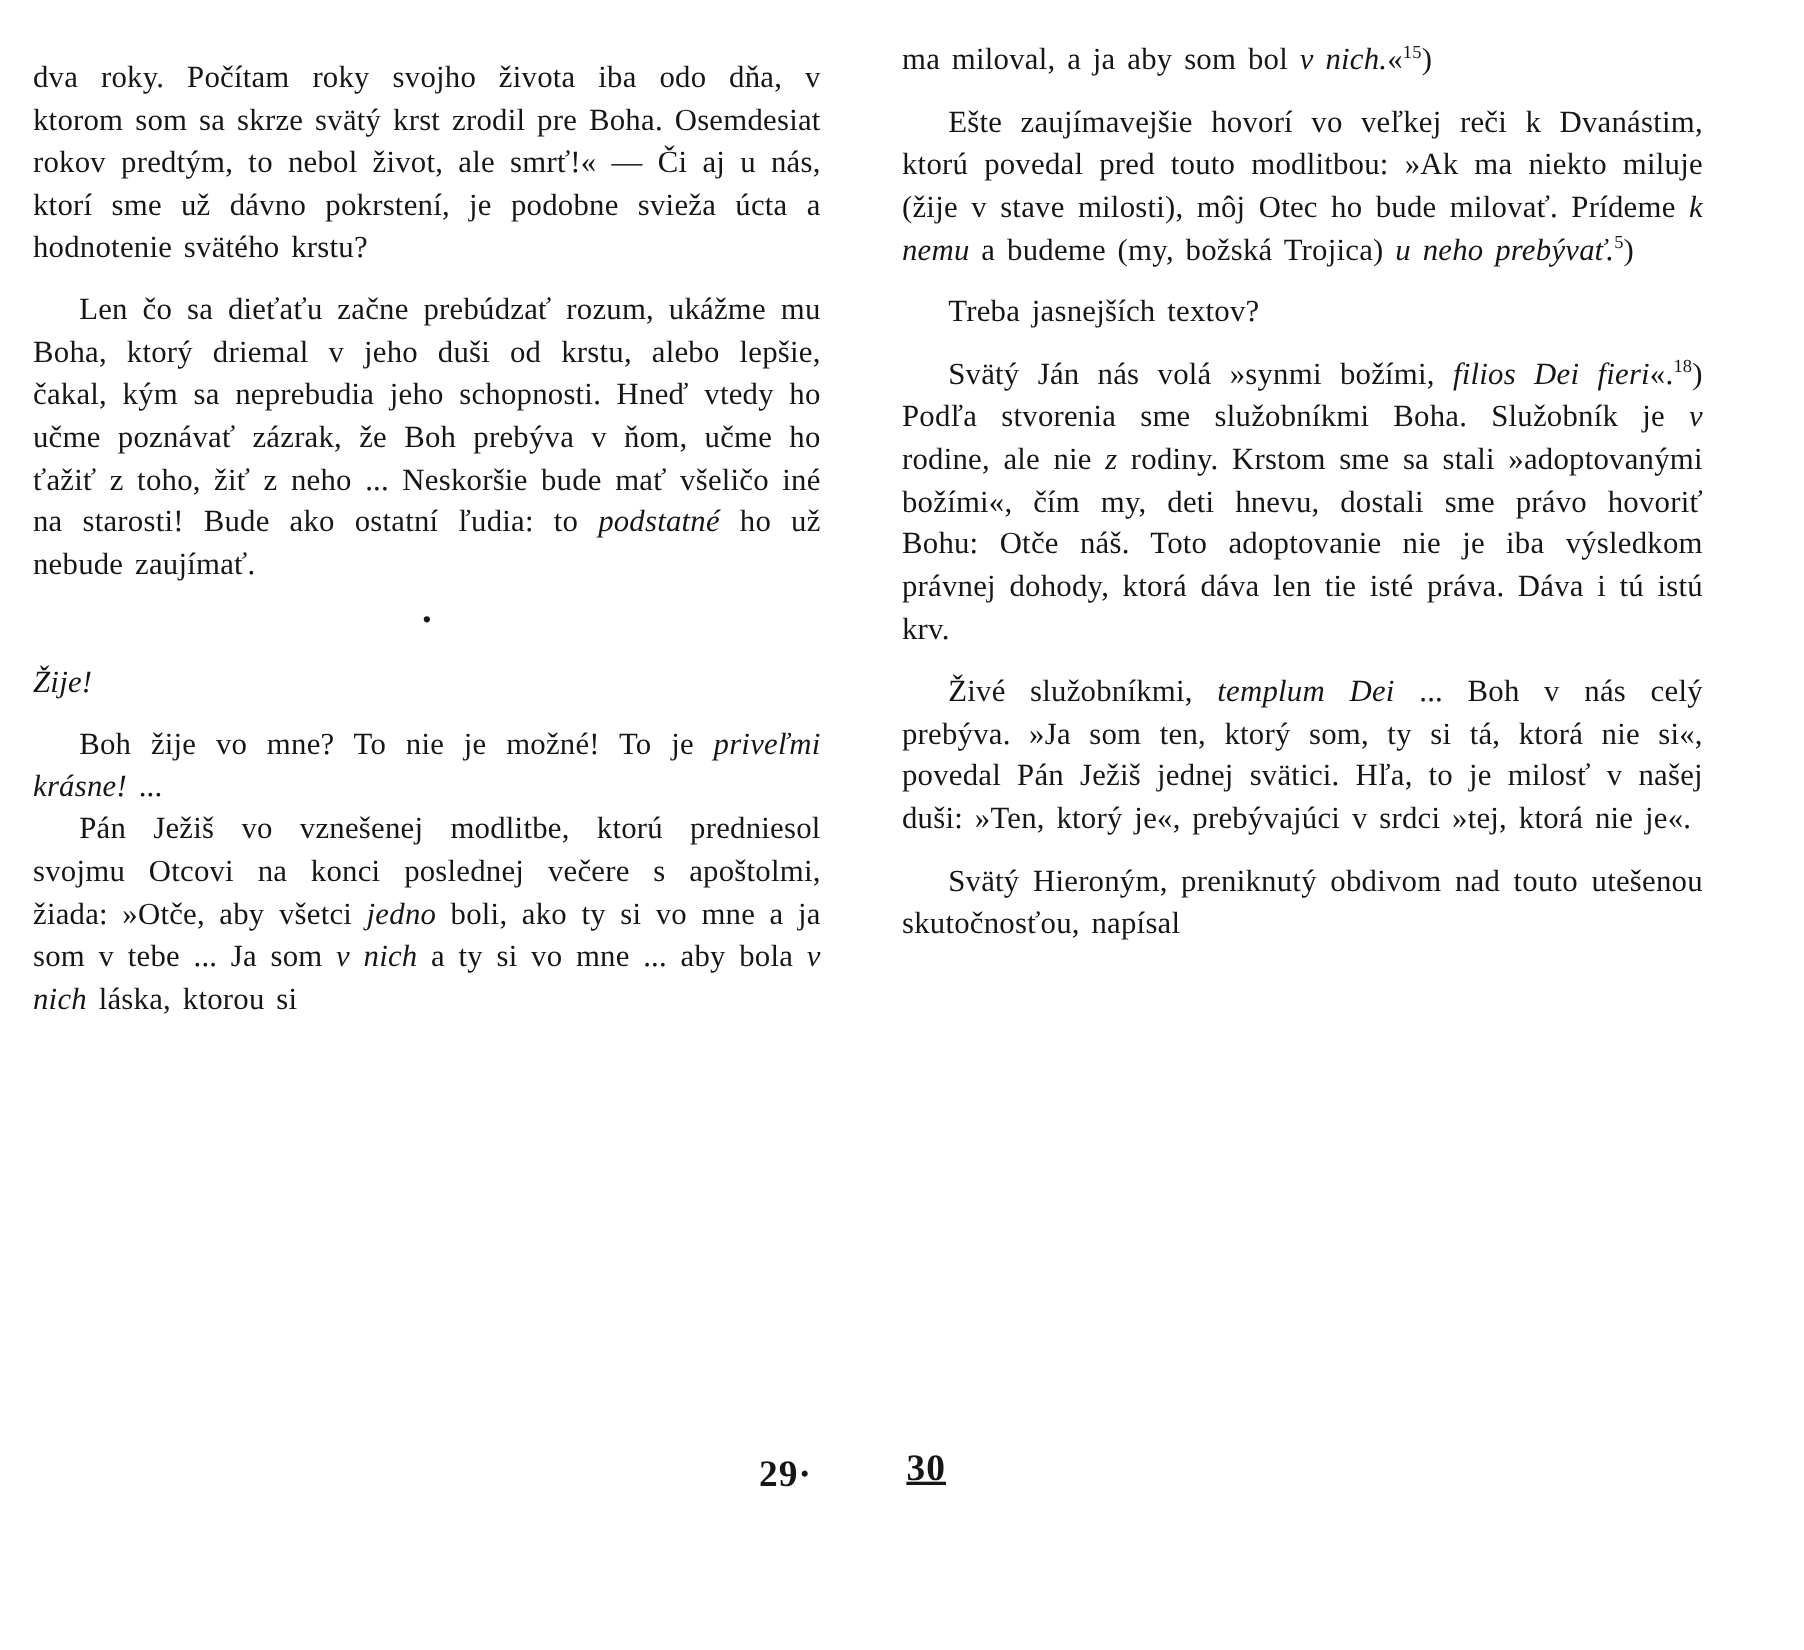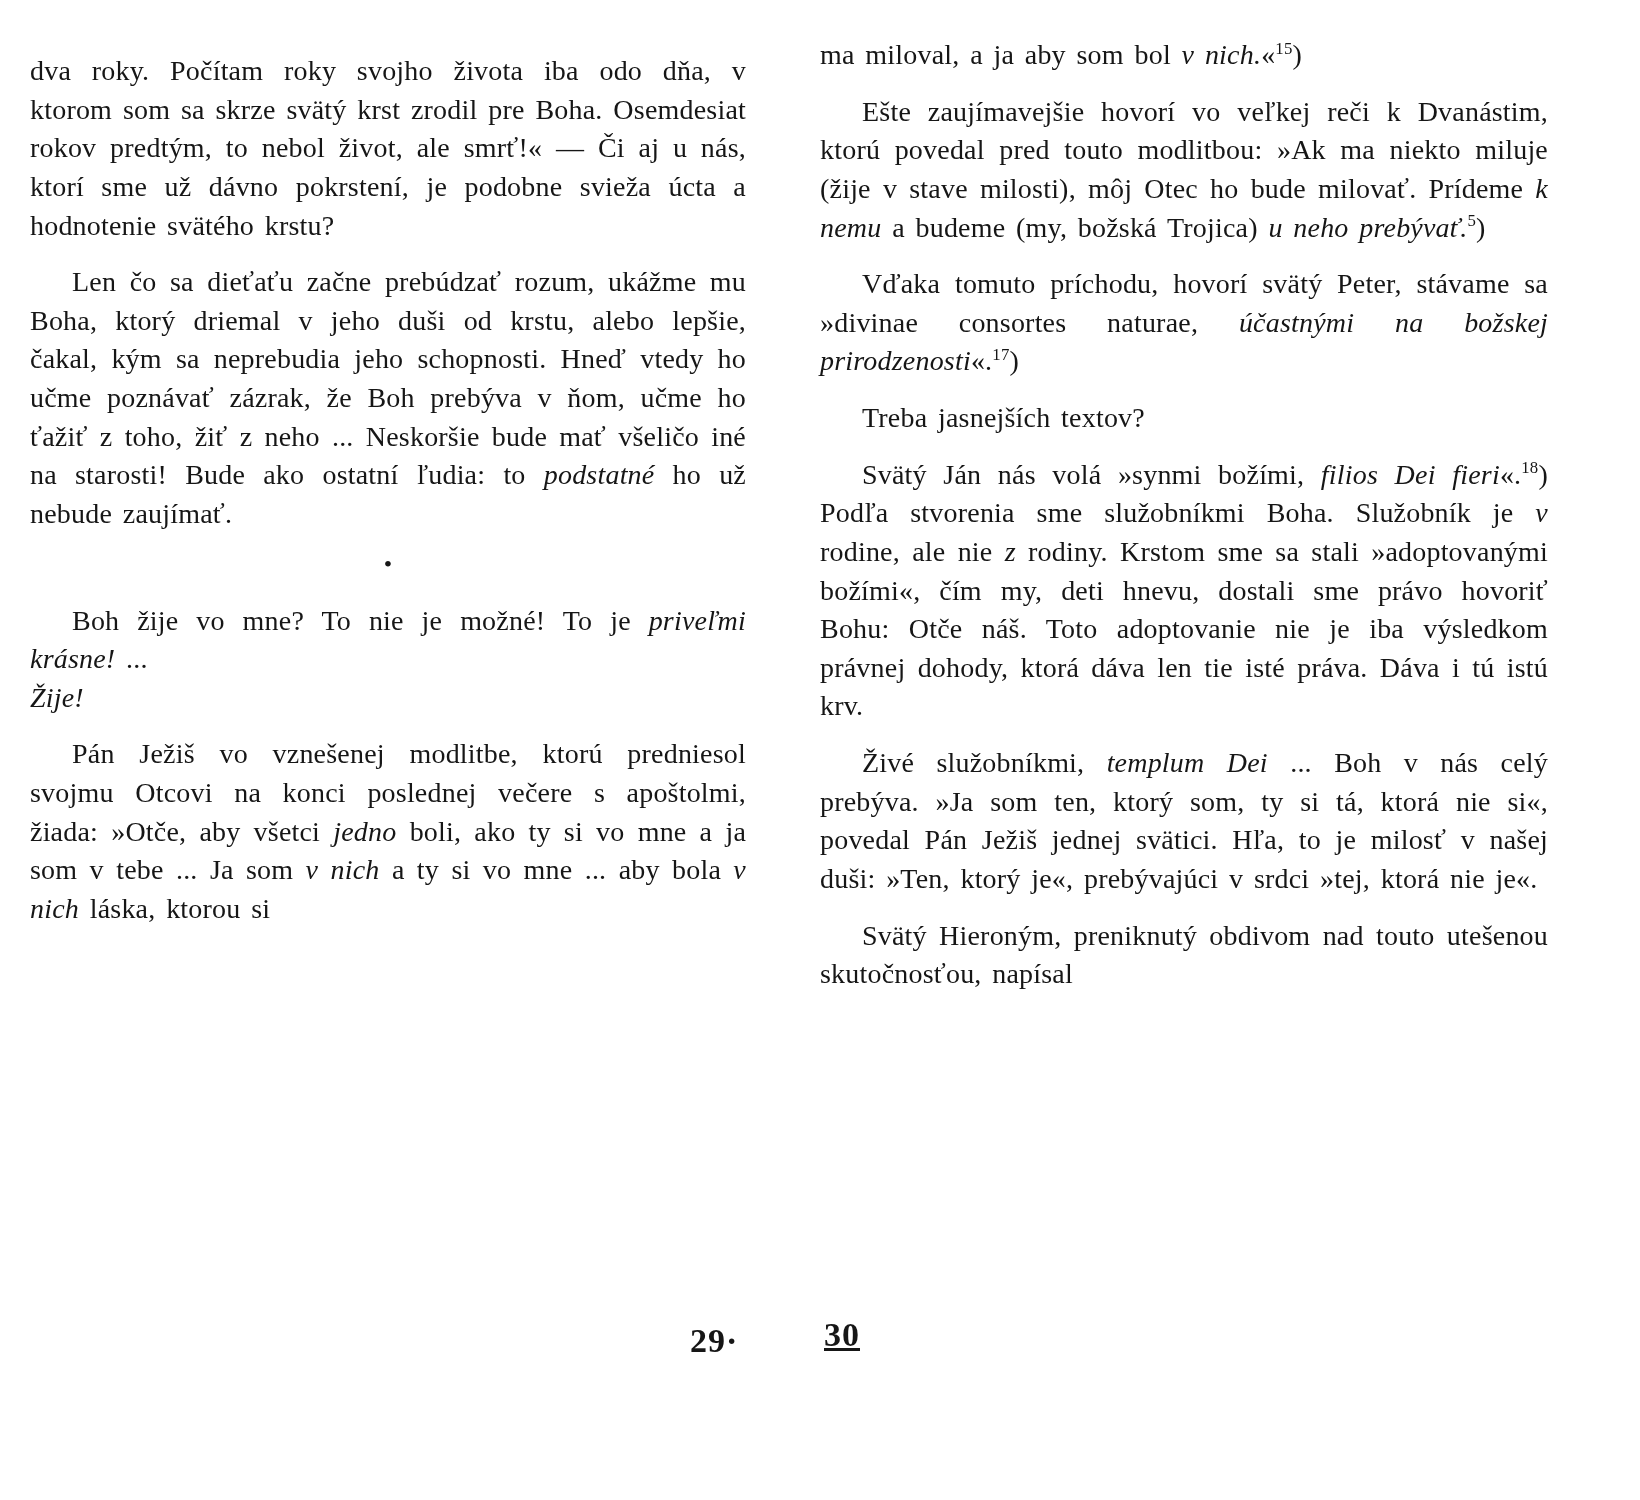--- a/index.html
+++ b/index.html
@@ -67,30 +67,29 @@
 </style>
 </head>
 <body>
 
 <div class="spread">
   <div class="page page-left">
     <div class="text-col text-col-left" id="left-col">
         <p class="para"><span>dva roky. Počítam roky svojho života iba odo dňa, v ktorom som sa skrze svätý krst zrodil pre Boha. Osemdesiat rokov predtým, to nebol život, ale smrť!« — Či aj u nás, ktorí sme už dávno pokrstení, je podobne svieža úcta a hodnotenie svätého krstu?</span></p>
         <p class="para indent"><span>Len čo sa dieťaťu začne prebúdzať rozum, ukážme mu Boha, ktorý driemal v jeho duši od krstu, alebo lepšie, čakal, kým sa neprebudia jeho schopnosti. Hneď vtedy ho učme poznávať zázrak, že Boh prebýva v ňom, učme ho ťažiť z toho, žiť z neho ... Neskoršie bude mať všeličo iné na starosti! Bude ako ostatní ľudia: to </span><span class="it">podstatné</span><span> ho už nebude zaujímať.</span></p>
         <div class="bullet-sep">•</div>
+        <p class="para"><span class="it">Žije!</span></p>
         <p class="para indent no-gap"><span>Boh žije vo mne? To nie je možné! To je </span><span class="it">priveľmi krásne!</span><span> ...</span></p>
-        <p class="para"><span class="it">Žije!</span></p>
         <p class="para indent"><span>Pán Ježiš vo vznešenej modlitbe, ktorú predniesol svojmu Otcovi na konci poslednej večere s apoštolmi, žiada: »Otče, aby všetci </span><span class="it">jedno</span><span> boli, ako ty si vo mne a ja som v tebe ... Ja som </span><span class="it">v nich</span><span> a ty si vo mne ... aby bola </span><span class="it">v nich</span><span> láska, ktorou si</span></p>
       </div>
   </div>
   <div class="page page-right">
     <div class="text-col text-col-right" id="right-col">
         <p class="para"><span>ma miloval, a ja aby som bol </span><span class="it">v nich.</span><span>«</span><sup class="fnote">15</sup><span>)</span></p>
         <p class="para indent"><span>Ešte zaujímavejšie hovorí vo veľkej reči k Dvanástim, ktorú povedal pred touto modlitbou: »Ak ma niekto miluje (žije v stave milosti), môj Otec ho bude milovať. Prídeme </span><span class="it">k nemu</span><span> a budeme (my, božská Trojica) </span><span class="it">u neho prebývať.</span><sup class="fnote">5</sup><span>)</span></p>
-        <p class="para indent"><span>Vďaka tomuto príchodu, hovorí svätý Peter, stávame sa »divinae consortes naturae, </span><span class="it">účastnými na božskej prirodzenosti</span><span>«.</span><sup class="fnote">17</sup><span>)</span></p>
         <p class="para indent"><span>Treba jasnejších textov?</span></p>
         <p class="para indent"><span>Svätý Ján nás volá »synmi božími, </span><span class="it">filios Dei fieri</span><span>«.</span><sup class="fnote">18</sup><span>) Podľa stvorenia sme služobníkmi Boha. Služobník je </span><span class="it">v</span><span> rodine, ale nie </span><span class="it">z</span><span> rodiny. Krstom sme sa stali »adoptovanými božími«, čím my, deti hnevu, dostali sme právo hovoriť Bohu: Otče náš. Toto adoptovanie nie je iba výsledkom právnej dohody, ktorá dáva len tie isté práva. Dáva i tú istú krv.</span></p>
         <p class="para indent"><span>Živé služobníkmi, </span><span class="it">templum Dei</span><span> ... Boh v nás celý prebýva. »Ja som ten, ktorý som, ty si tá, ktorá nie si«, povedal Pán Ježiš jednej svätici. Hľa, to je milosť v našej duši: »Ten, ktorý je«, prebývajúci v srdci »tej, ktorá nie je«.</span></p>
         <p class="para indent"><span>Svätý Hieroným, preniknutý obdivom nad touto utešenou skutočnosťou, napísal</span></p>
       </div>
   </div>
 </div>
 
 <div class="page-number page-number-left">29·</div>
 <div class="page-number page-number-right">30</div>

